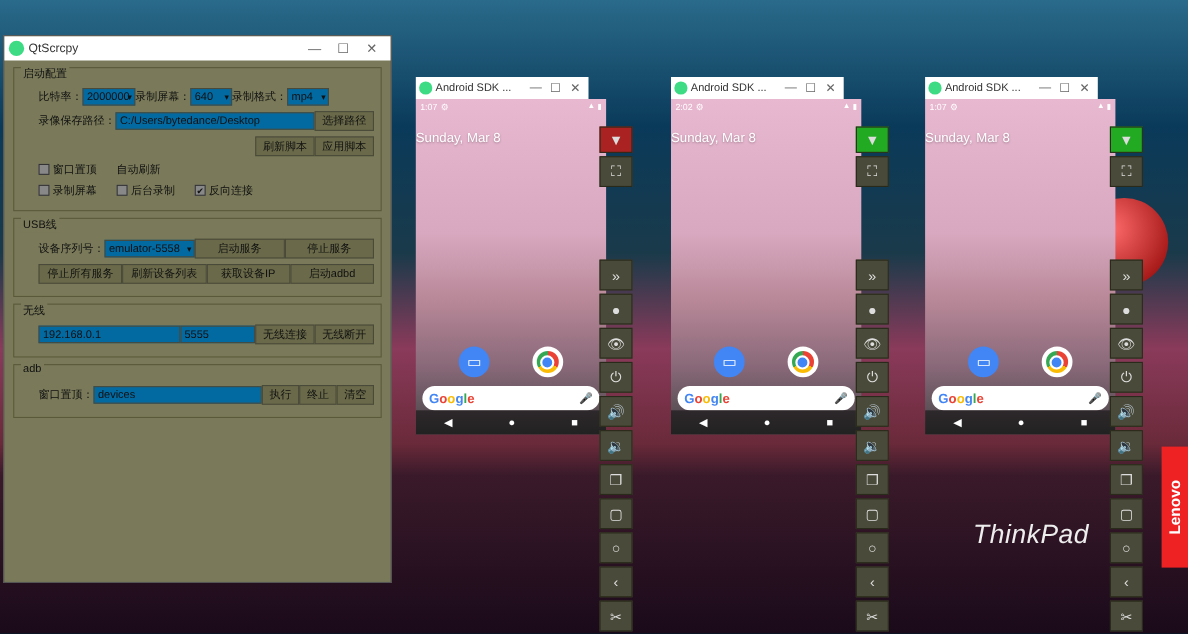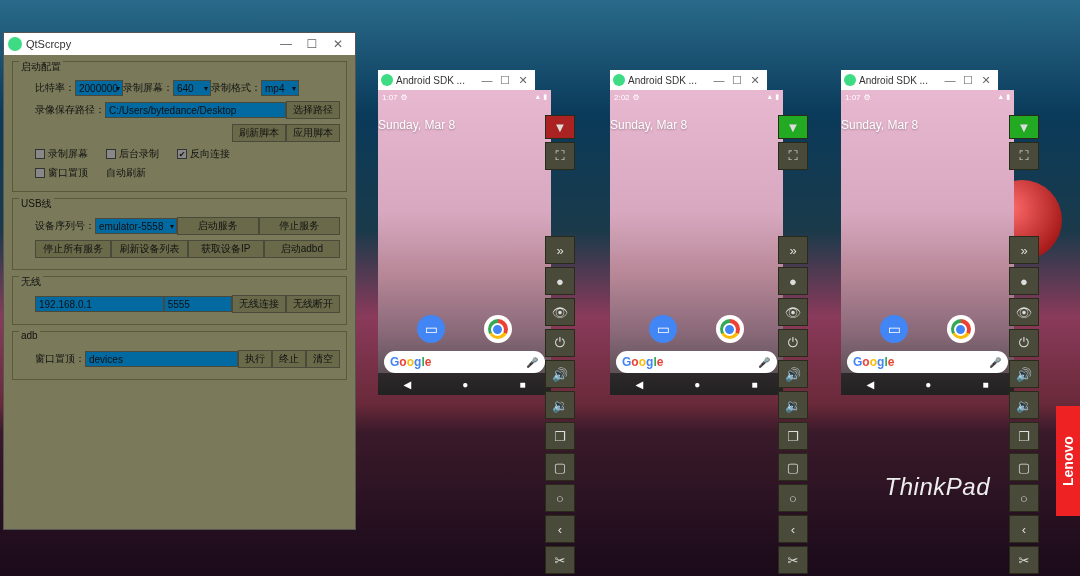--- a/index.html
+++ b/index.html
@@ -97,38 +97,38 @@
         <div class="txt" style="flex:1">C:/Users/bytedance/Desktop</div>
         <div class="btn">选择路径</div>
       </div>
       <div class="row" style="justify-content:flex-end">
         <div class="btn">刷新脚本</div>
         <div class="btn">应用脚本</div>
       </div>
       <div class="row" style="gap:18px">
         <div class="chk">
             <div class="box"></div>
+            <span>窗口置顶</span>
+          </div>
+        <div class="chk">
+            <span>自动刷新</span>
+          </div>
+      </div>
+      <div class="row" style="gap:18px">
+        <div class="chk">
+            <div class="box"></div>
             <span>录制屏幕</span>
           </div>
         <div class="chk">
             <div class="box"></div>
             <span>后台录制</span>
           </div>
         <div class="chk">
             <div class="box">✔</div>
             <span>反向连接</span>
-          </div>
-      </div>
-      <div class="row" style="gap:18px">
-        <div class="chk">
-            <div class="box"></div>
-            <span>窗口置顶</span>
-          </div>
-        <div class="chk">
-            <span>自动刷新</span>
           </div>
       </div>
     </div>
 
     <div class="group">
       <div class="group-title">USB线</div>
       <div class="row">
         <span class="lbl">设备序列号：</span>
         <div class="combo" style="width:82px">emulator-5558</div>
         <div class="btn" style="flex:1">启动服务</div>

